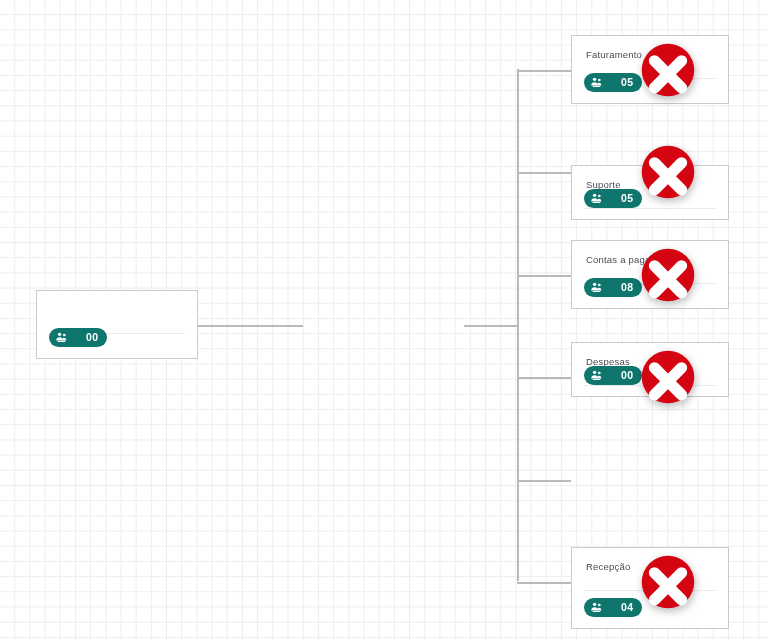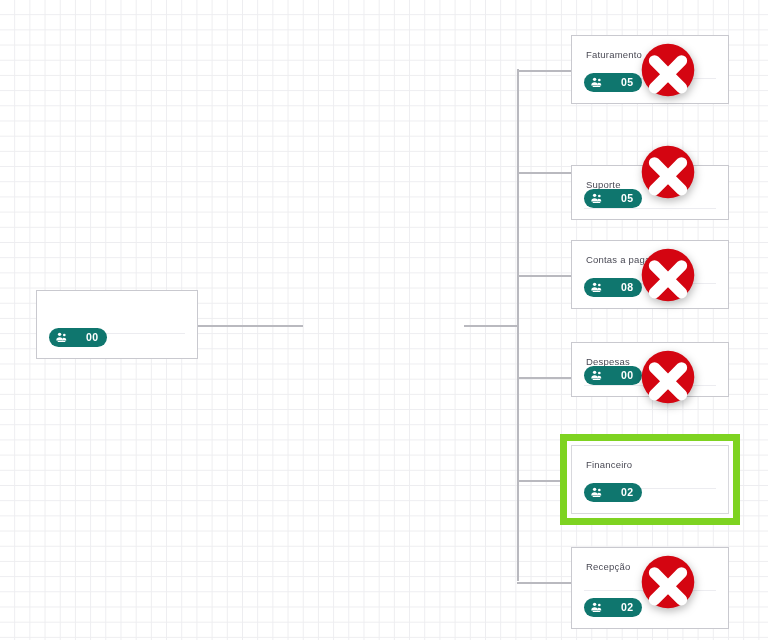--- a/index.html
+++ b/index.html
@@ -179,38 +179,28 @@
           <use href="#sym-users"></use>
         </svg>
         <span class="badge-count">00</span>
       </div>
     </div>
     <div class="x-marker" style="left: 639px; top: 348px;">
       <svg viewBox="0 0 64 64">
         <use href="#sym-redx"></use>
       </svg>
     </div>
-    <div class="node selected" style="left: 571px; top: 445px; width: 158px; height: 69px;">
-      <div class="node-title">Financeiro</div>
-      <div class="node-divider"></div>
-      <div class="badge">
-        <svg class="badge-icon" viewBox="0 0 24 24">
-          <use href="#sym-users"></use>
-        </svg>
-        <span class="badge-count">02</span>
-      </div>
-    </div>
     <div class="node" style="left: 571px; top: 547px; width: 158px; height: 82px;">
       <div class="node-title">Recepção</div>
       <div class="node-divider"></div>
       <div class="badge">
         <svg class="badge-icon" viewBox="0 0 24 24">
           <use href="#sym-users"></use>
         </svg>
-        <span class="badge-count">02</span>
+        <span class="badge-count">04</span>
       </div>
     </div>
     <div class="x-marker" style="left: 639px; top: 553px;">
       <svg viewBox="0 0 64 64">
         <use href="#sym-redx"></use>
       </svg>
     </div>
   </div>
 
 <svg width="0" height="0" style="position:absolute" aria-hidden="true">

